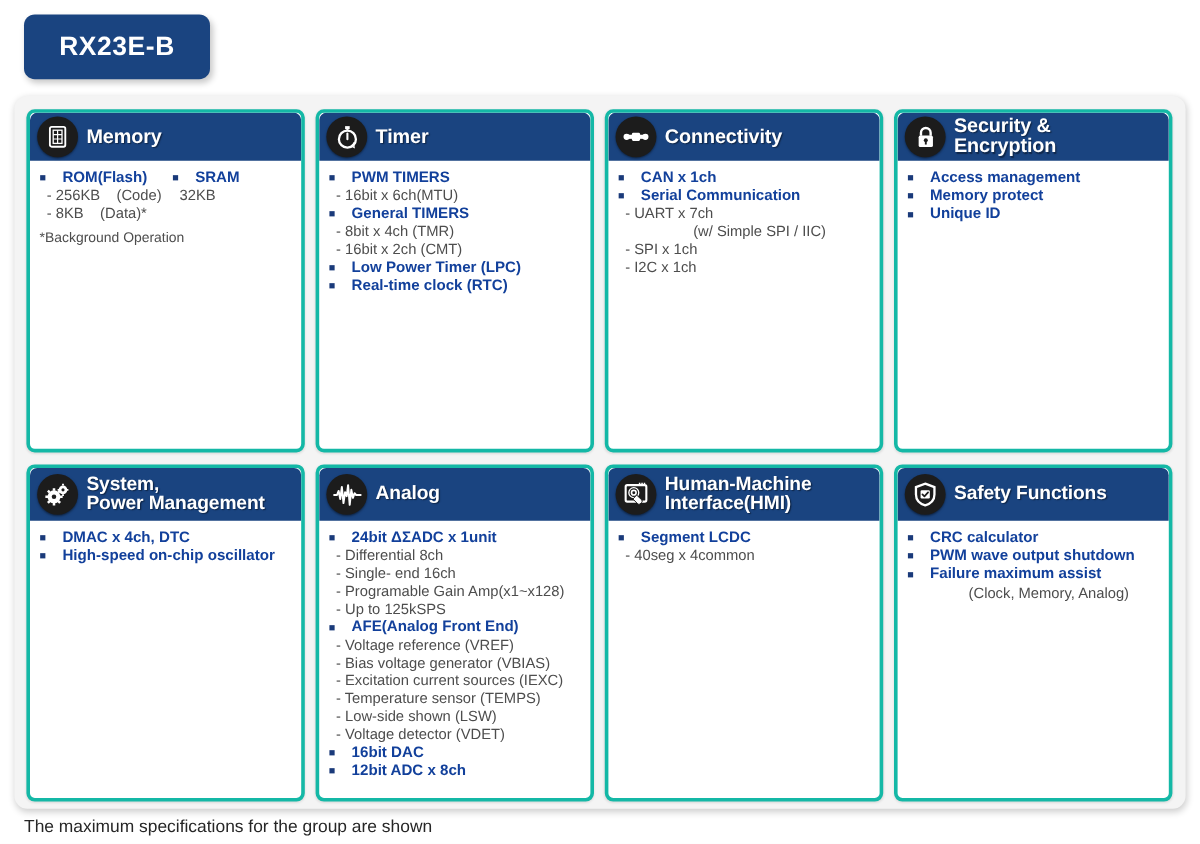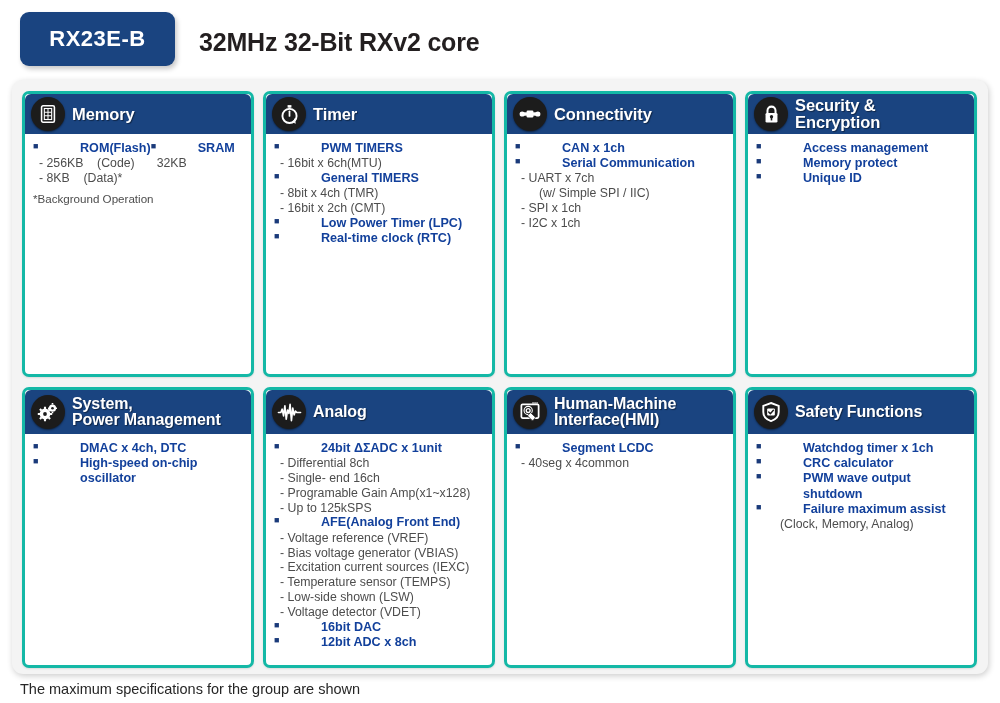--- a/index.html
+++ b/index.html
@@ -100,23 +100,22 @@
   .card.r1 .head-title { font-size: 16px; }
 
   .card-body {
     padding: 7px 6px 6px 8px;
     position: relative;
   }
 
   
   .li {
     display: flex;
-    align-items: flex-start;
+    align-items: center;
     line-height: 1.21;
-    gap: 28px;
   }
   .li .bul {
     flex: 0 0 auto;
     width: 19px;
     color: #1a3a7a;
     font-size: 9px;
     line-height: 1.21;
   }
   .li .bul::before { content: "\25A0"; }
   .li-main .txt {
@@ -130,20 +129,21 @@
     padding-left: 6px;
     line-height: 1.205;
     white-space: pre;
   }
   .li-note {
     color: #4d4d4d;
     font-size: 12.3px;
     padding-left: 24px;
     line-height: 1.205;
     white-space: pre;
+    text-align: center;
   }
   .footnote {
     color: #4d4d4d;
     font-size: 11.6px;
     margin-top: 6px;
   }
 
   
   .mem-row { display: flex; }
   .mem-col-a { width: 120px; }
@@ -156,21 +156,20 @@
 </style>
 </head>
 <body>
 
 <div id="page">
 
   <div class="title-row">
     <div class="part-badge">
       <span>RX23E-B</span>
     </div>
-    <div class="core-title">32MHz 32-Bit RXv2 core</div>
   </div>
 
   <div class="panel"></div>
 
   <div class="grid" id="grid">
       <div class="card c0 r0">
         <div class="card-head">
           <span class="head-icon">
             <svg width="22" height="22" viewBox="0 0 24 24">
               <rect x="5" y="3" width="14" height="18" rx="1.6" fill="none" stroke="#fff" stroke-width="1.7"></rect>
@@ -410,24 +409,20 @@
               <path d="M12 2.2 L20.4 5.4 V12 c0 5.2 -3.6 8.4 -8.4 9.9 C7.2 20.4 3.6 17.2 3.6 12 V5.4 Z" fill="none" stroke="#fff" stroke-width="2.1"></path>
               <rect x="7.8" y="8.2" width="8.4" height="7.6" rx="1.1" fill="#fff"></rect>
               <polyline points="9.5,12 11.3,13.8 14.6,10.2" fill="none" stroke="#1c1c1c" stroke-width="1.6" stroke-linecap="round" stroke-linejoin="round"></polyline>
             </svg>
           </span>
           <span class="head-title">Safety Functions</span>
         </div>
         <div class="card-body">
           <div class="li li-main">
             <span class="bul"></span>
-            <span class="txt">Watchdog timer x 1ch</span>
-          </div>
-          <div class="li li-main">
-            <span class="bul"></span>
             <span class="txt">CRC calculator</span>
           </div>
           <div class="li li-main">
             <span class="bul"></span>
             <span class="txt">PWM wave output shutdown</span>
           </div>
           <div class="li li-main">
             <span class="bul"></span>
             <span class="txt">Failure maximum assist</span>
           </div>

